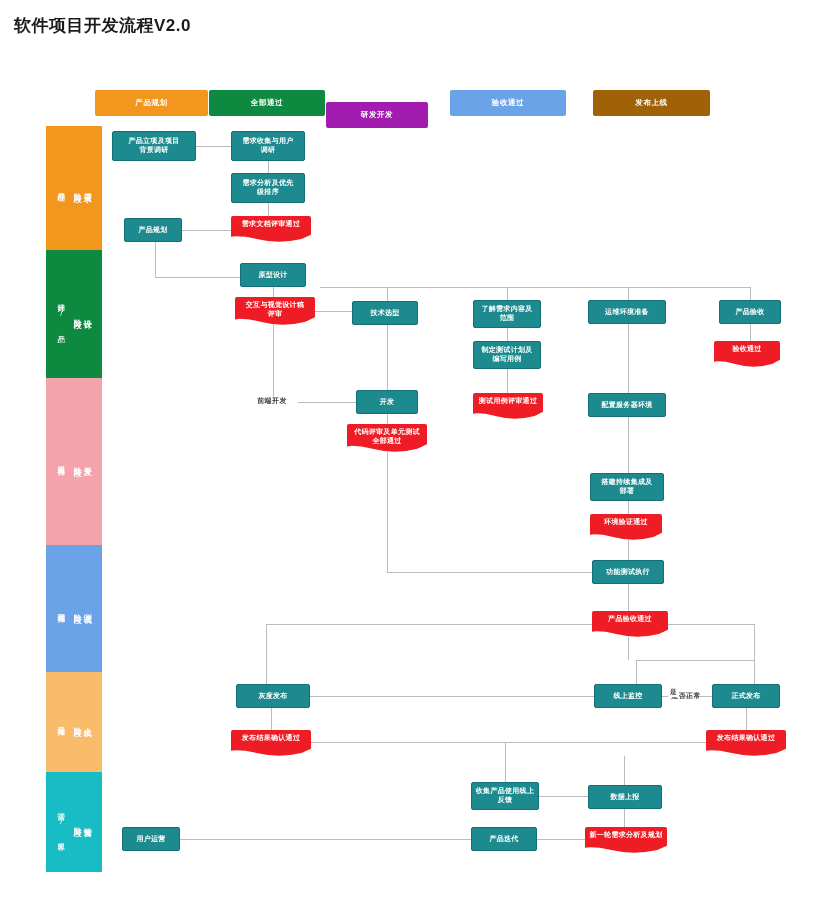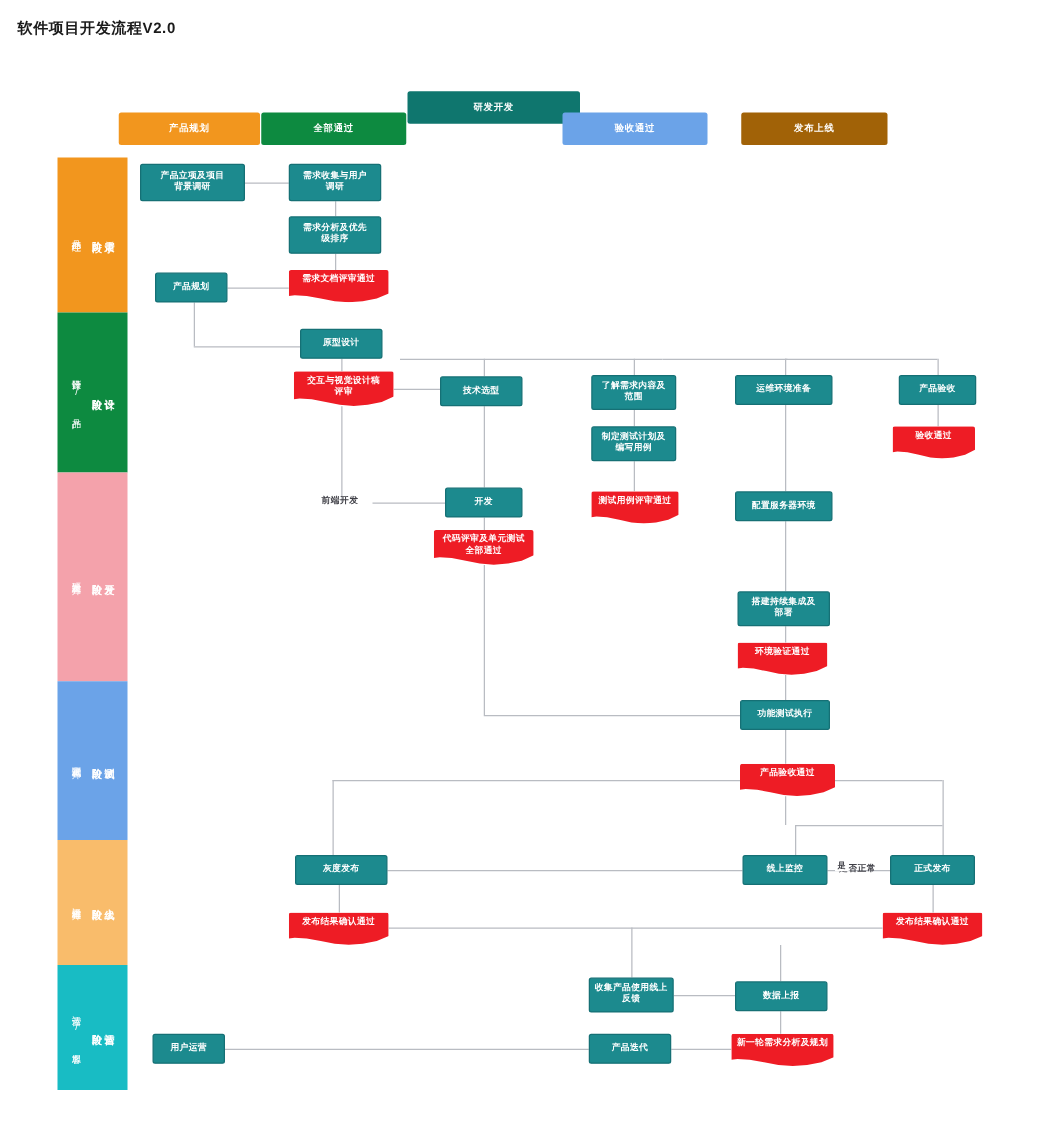--- a/index.html
+++ b/index.html
@@ -13,21 +13,21 @@
     position: relative;
     font-family: "Liberation Sans", "DejaVu Sans", sans-serif;
     overflow: hidden;
   }
 
   
   #page-title {
     position: absolute;
     left: 14px;
     top: 14px;
-    font-size: 12px;
+    font-size: 17px;
     font-weight: bold;
     color: #1b1b1b;
     letter-spacing: 0.5px;
     white-space: nowrap;
   }
 
   
   #canvas {
     position: absolute;
     left: 0;
@@ -199,21 +199,21 @@
     <div class="edge v" style="left: 754px; top: 624px; height: 36px; background: rgb(185, 188, 194);"></div>
     <div class="edge v" style="left: 636px; top: 660px; height: 24px; background: rgb(185, 188, 194);"></div>
     <div class="edge v" style="left: 754px; top: 660px; height: 24px; background: rgb(185, 188, 194);"></div>
     <div class="edge v" style="left: 271px; top: 708px; height: 22px; background: rgb(185, 188, 194);"></div>
     <div class="edge v" style="left: 746px; top: 708px; height: 22px; background: rgb(185, 188, 194);"></div>
     <div class="edge v" style="left: 505px; top: 742px; height: 40px; background: rgb(185, 188, 194);"></div>
     <div class="edge v" style="left: 624px; top: 756px; height: 29px; background: rgb(185, 188, 194);"></div>
     <div class="edge v" style="left: 624px; top: 809px; height: 18px; background: rgb(185, 188, 194);"></div>
     <div class="phase-chip" style="left: 95px; top: 90px; width: 113px; background: rgb(242, 150, 30);">产品规划</div>
     <div class="phase-chip" style="left: 209px; top: 90px; width: 116px; background: rgb(13, 138, 64);">全部通过</div>
-    <div class="phase-chip" style="left: 326px; top: 73px; width: 138px; background: #0f766e;">研发开发</div>
+    <div class="phase-chip" style="left: 326px; top: 102px; width: 102px; background: #a21caf;">研发开发</div>
     <div class="phase-chip" style="left: 450px; top: 90px; width: 116px; background: rgb(107, 163, 232);">验收通过</div>
     <div class="phase-chip" style="left: 567px; top: 90px; width: 117px; background: #a16207; margin-left: 26px;">发布上线</div>
     <div class="lane" style="top: 126px; height: 124px; background: rgb(242, 150, 30);">
       <div class="lane-text">需求<br>阶段</div>
       <div class="lane-text sub">产品经理</div>
     </div>
     <div class="lane" style="top: 250px; height: 128px; background: rgb(13, 138, 64);">
       <div class="lane-text">设计<br>阶段</div>
       <div class="lane-text sub">设计师 / 产品</div>
     </div>

